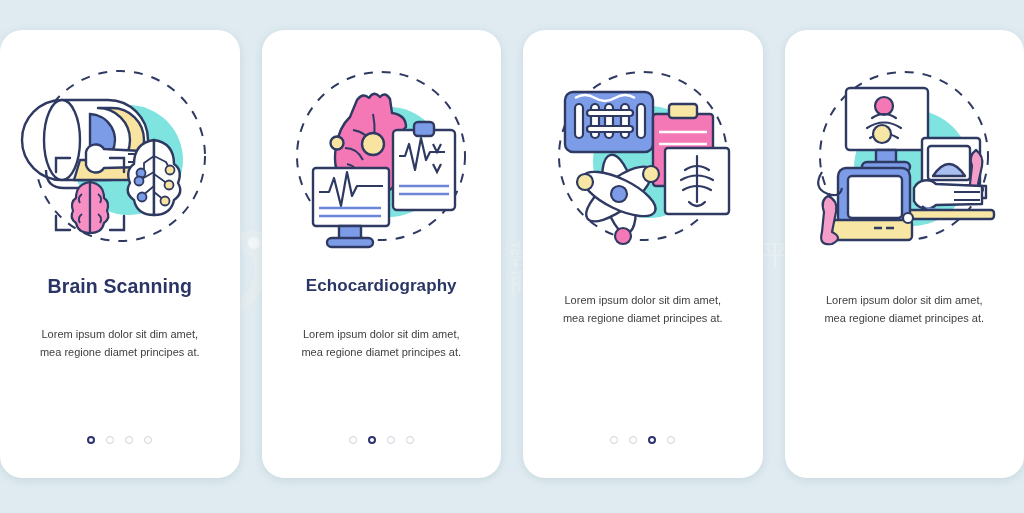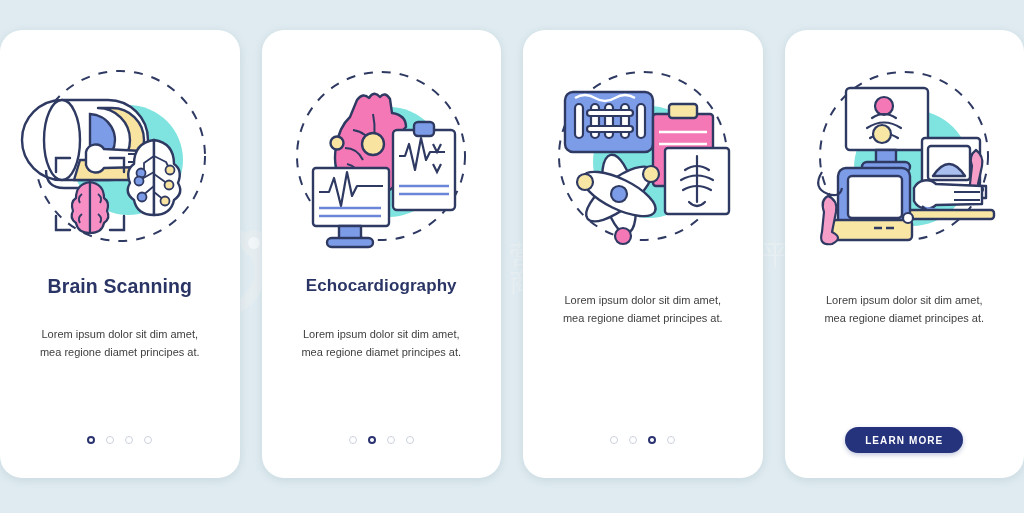--- a/index.html
+++ b/index.html
@@ -382,16 +382,15 @@
           <rect x="28" y="168" width="80" height="20" rx="4" fill="#f7e6a4"></rect>
         </g>
         <path d="M70 176 h8 M82 176 h8" stroke="#2f3a63" stroke-width="2.4"></path>
         <circle cx="104" cy="166" r="5" fill="#fff" stroke="#2f3a63" stroke-width="2.2"></circle>
 
         <path d="M18 120 q-10 16 6 22 q12 4 14 -6" fill="none" stroke="#2f3a63" stroke-width="2.2"></path>
         <path d="M24 144 q10 4 8 16 l-4 20 q12 6 0 12 q-14 2 -10 -12 l2 -20 q-4 -12 4 -16 z" fill="#f59fc8" stroke="#2f3a63" stroke-width="2.2" stroke-linejoin="round"></path>
       </svg>
     </div>
     <div class="card-body">Lorem ipsum dolor sit dim amet, mea regione diamet principes at.</div>
-    <button class="cta">LEARN MORE</button>
   </div>
 
 </div>
 
 </body></html>

